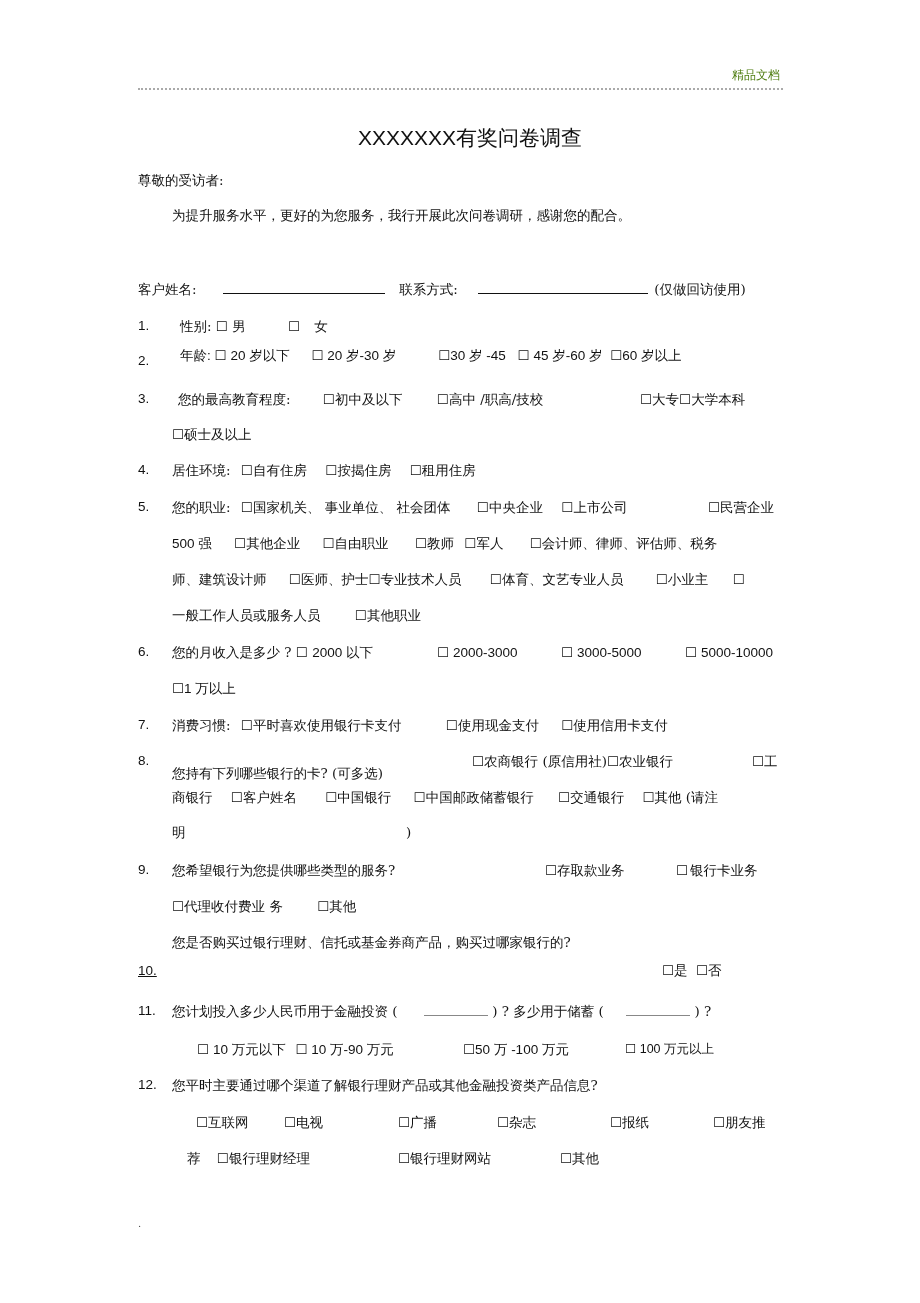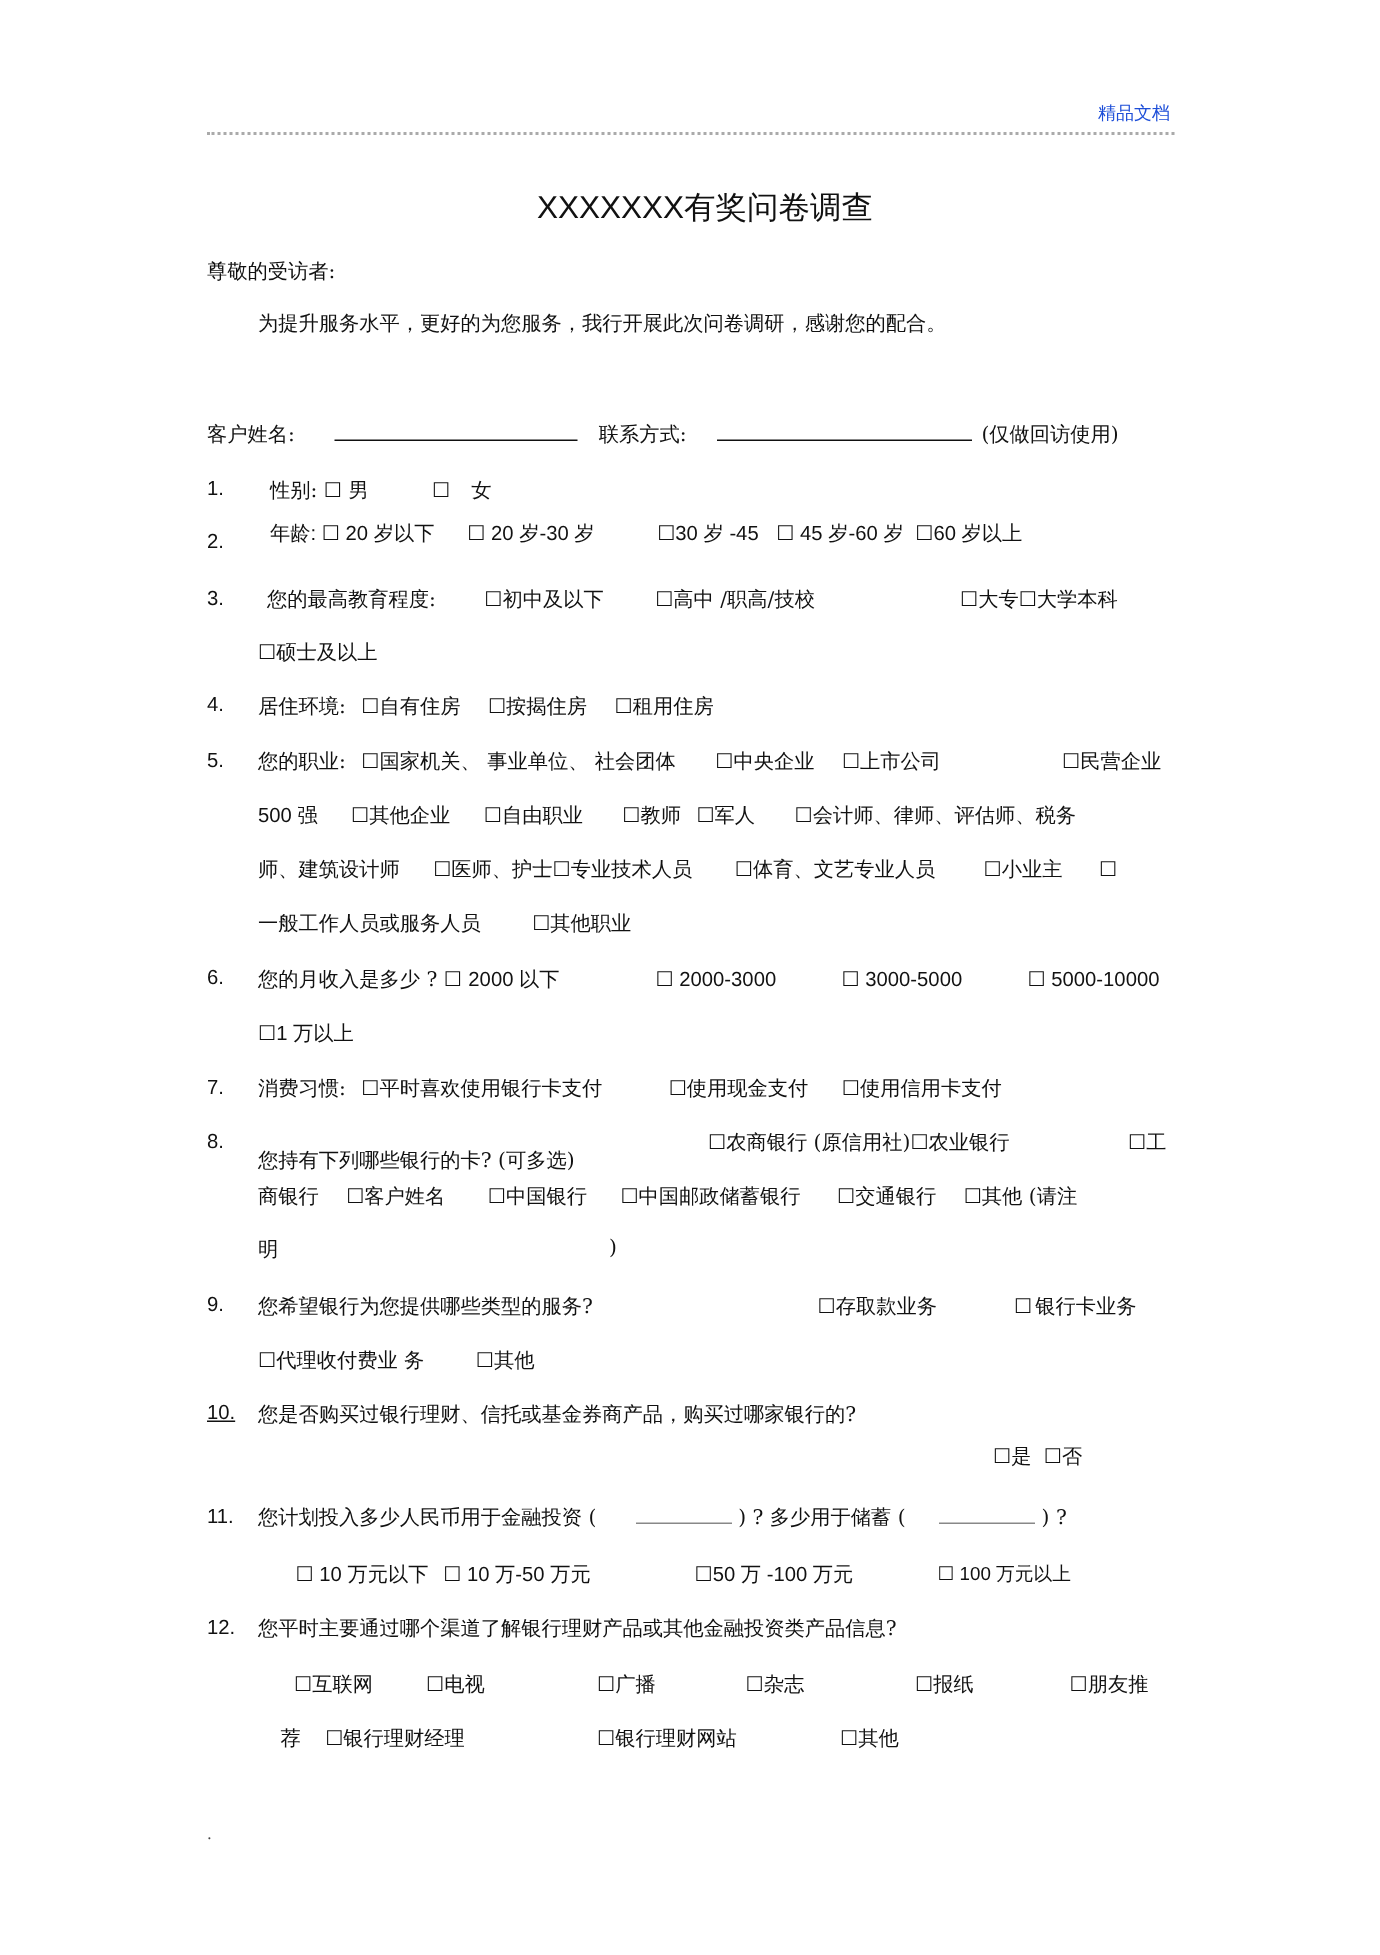--- a/index.html
+++ b/index.html
@@ -1,20 +1,20 @@
 <!DOCTYPE html>
 <html><head>
 <meta charset="utf-8">
 <style>
   html, body { margin: 0; padding: 0; background: #ffffff; }
   body { width: 920px; height: 1303px; position: relative; overflow: hidden;
          font-family: "DejaVu Serif", "Liberation Serif", serif; color: #111; font-size: 13.5px; }
   .abs { position: absolute; white-space: nowrap; }
   .sans { font-family: "Liberation Sans", "DejaVu Sans", sans-serif; }
-  .hdr-text { right: 140px; top: 67px; font-size: 12px; color: #1d4ed8; }
+  .hdr-text { right: 140px; top: 67px; font-size: 12px; color: #4d7c0f; }
   .hdr-line { left: 138px; width: 645px; top: 88px; height: 0; border-top: 2px dotted #aaa; }
   .title { left: 0; width: 920px; top: 124px; text-align: center; font-size: 21px; color: #111; }
   .title .x { font-family: "Liberation Sans", sans-serif; margin-left: 20px; }
   .blank { display: inline-block; border-bottom: 1px solid #111; height: 12px; vertical-align: baseline; }
   .blank.thin { border-bottom: 1px solid #888; }
   .num { font-family: "Liberation Sans", sans-serif; }
   .qnum { left: 138px; font-family: "Liberation Sans", sans-serif; }
   .foot { left: 138px; top: 1218px; font-size: 10px; color: #444; }
 </style>
 </head>
@@ -141,38 +141,38 @@
 
 <div class="abs qnum" style="top:862px;">9.</div>
 <div class="abs" style="left:172px;top:862px;"><span>您希望银行为您提供哪些类型的服务?</span></div>
 <div class="abs" style="left:545px;top:862px;"><span>☐</span><span>存取款业务</span></div>
 <div class="abs" style="left:676px;top:862px;"><span>☐</span><span style="margin-left:2px;">银行卡业务</span></div>
 <div class="abs" style="left:172px;top:898px;">
   <span>☐</span><span>代理收付费业 务</span>
   <span style="margin-left:30px;">☐</span><span>其他</span>
 </div>
 
-<div class="abs qnum" style="top:934px;text-decoration:underline;">10.</div>
+<div class="abs qnum" style="top:963px;text-decoration:underline;">10.</div>
 <div class="abs" style="left:172px;top:934px;"><span>您是否购买过银行理财、信托或基金券商产品，购买过哪家银行的?</span></div>
 <div class="abs" style="left:662px;top:934px;margin-top:28px;">
   <span>☐</span><span>是</span>
   <span style="margin-left:4px;">☐</span><span>否</span>
 </div>
 
 <div class="abs qnum" style="top:1003px;">11.</div>
 <div class="abs" style="left:172px;top:1003px;">
   <span>您计划投入多少人民币用于金融投资 (</span>
   <span class="blank thin" style="width:64px;margin-left:22px;"></span>
   <span>) ? 多少用于储蓄 (</span>
   <span class="blank thin" style="width:64px;margin-left:18px;"></span>
   <span>) ?</span>
 </div>
 <div class="abs sans" style="left:197px;top:1041px;">
   <span>☐</span> <span>10 万元以下</span>
-  <span style="margin-left:6px;">☐</span> <span>10 万-50 万元</span>
+  <span style="margin-left:6px;">☐</span> <span>10 万-90 万元</span>
 </div>
 <div class="abs sans" style="left:463px;top:1041px;"><span>☐</span><span>50 万 -100 万元</span></div>
 <div class="abs sans" style="left:625px;top:1041px;font-size:12.5px;"><span>☐</span> <span>100 万元以上</span></div>
 
 <div class="abs qnum" style="top:1077px;">12.</div>
 <div class="abs" style="left:172px;top:1077px;"><span>您平时主要通过哪个渠道了解银行理财产品或其他金融投资类产品信息?</span></div>
 <div class="abs" style="left:196px;top:1114px;"><span>☐</span><span>互联网</span></div>
 <div class="abs" style="left:284px;top:1114px;"><span>☐</span><span>电视</span></div>
 <div class="abs" style="left:398px;top:1114px;"><span>☐</span><span>广播</span></div>
 <div class="abs" style="left:497px;top:1114px;"><span>☐</span><span>杂志</span></div>

